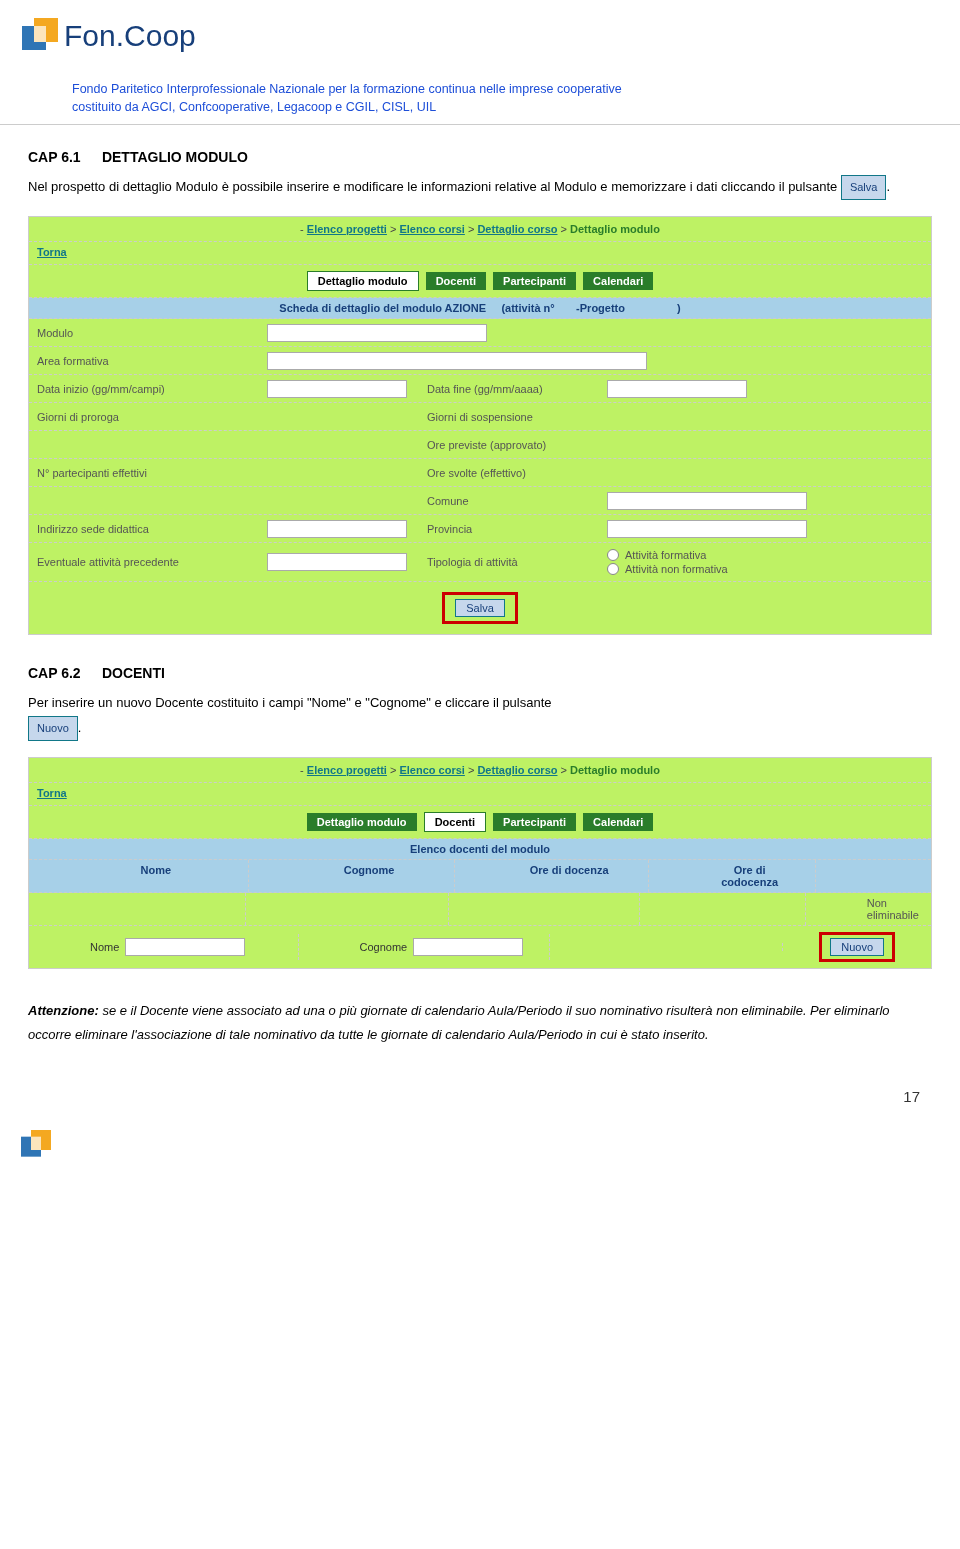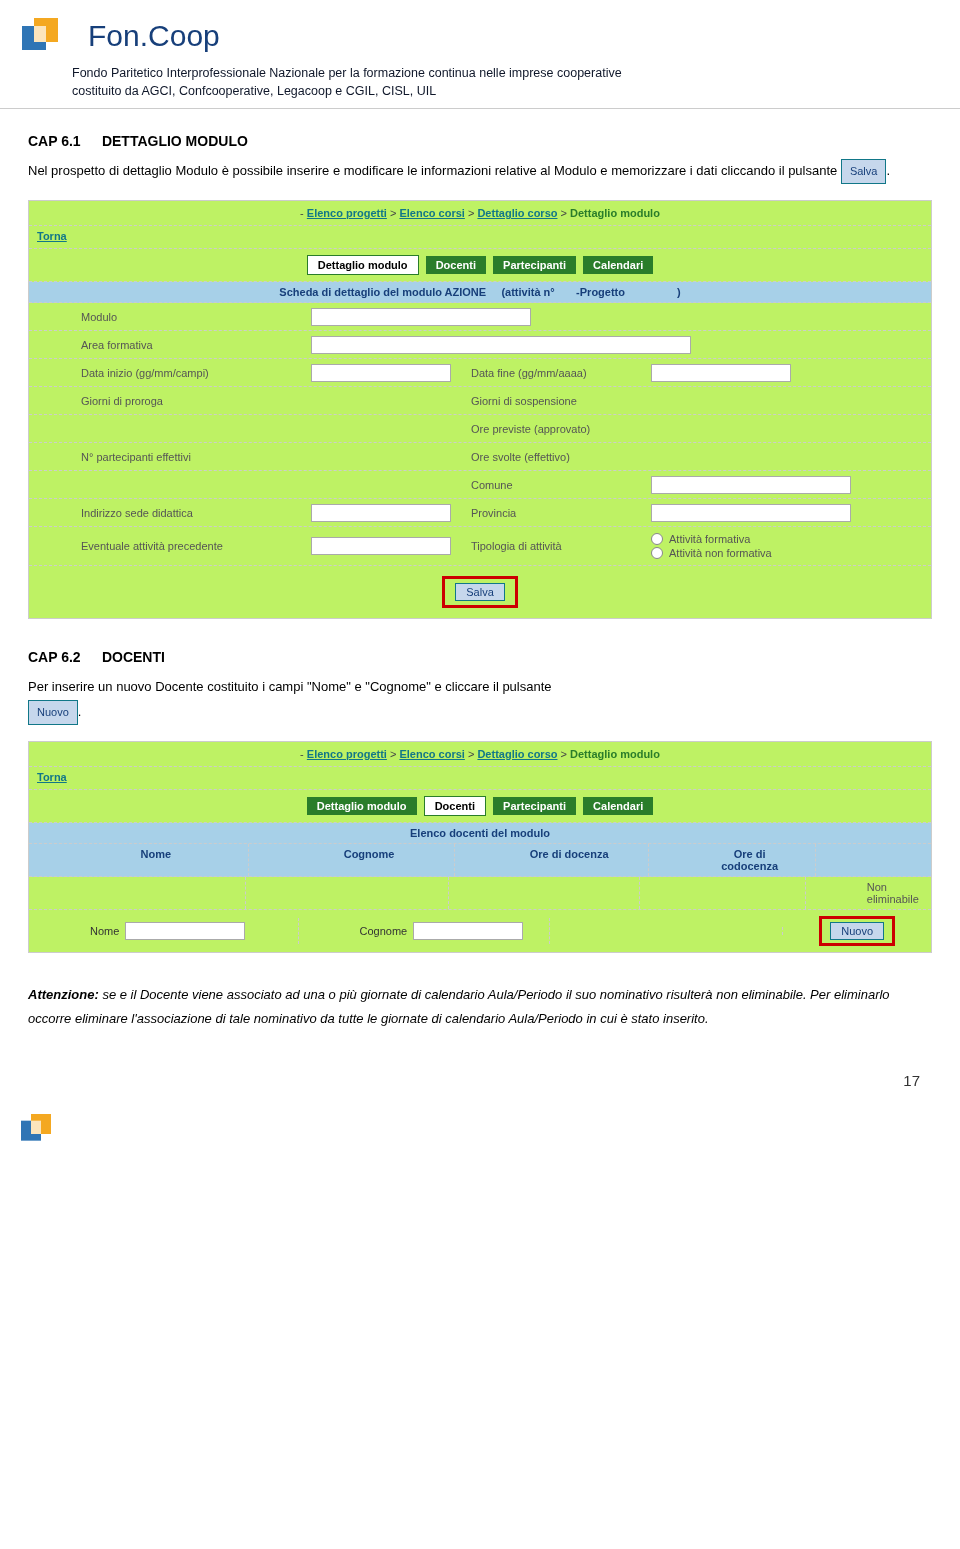--- a/index.html
+++ b/index.html
@@ -11,36 +11,36 @@
     color: #000;
     font-size: 13px;
   }
   .header {
     padding: 12px 16px 8px 16px;
     border-bottom: 1px solid #ccc;
   }
   .header-top {
     display: flex;
     align-items: center;
-    gap: 24px;
+    gap: 0;
   }
   .logo-icon {
     width: 48px;
     height: 48px;
     display: inline-block;
   }
   .logo-text {
     font-size: 30px;
     color: #173F7A;
     font-weight: 400;
   }
   .header-sub {
-    color: #0f172a;
+    color: #1d4ed8;
     font-size: 12.5px;
-    margin-top: 5px;
+    margin-top: 21px;
     line-height: 1.4;
     margin-left: 56px;
   }
   .content {
     padding: 24px 28px 0 28px;
   }
   .cap-title {
     font-weight: bold;
     font-size: 14px;
     margin-bottom: 10px;
@@ -108,21 +108,20 @@
     font-weight:bold;
     text-align:center;
     padding:4px 6px;
     border-bottom:1px dashed #ccc;
     font-size:11px;
   }
   .form-row {
     display:flex;
     border-bottom:1px dashed #ccc;
     min-height:28px;
-    padding-left:44px;
   }
   .form-row .cell {
     padding:4px 8px;
     display:flex;
     align-items:center;
   }
   .label-cell { width:230px; color:#555; flex-shrink:0; }
   .field-cell { flex:1; }
   .mid-label { width:180px; color:#555; flex-shrink:0; }
   .input-like {

